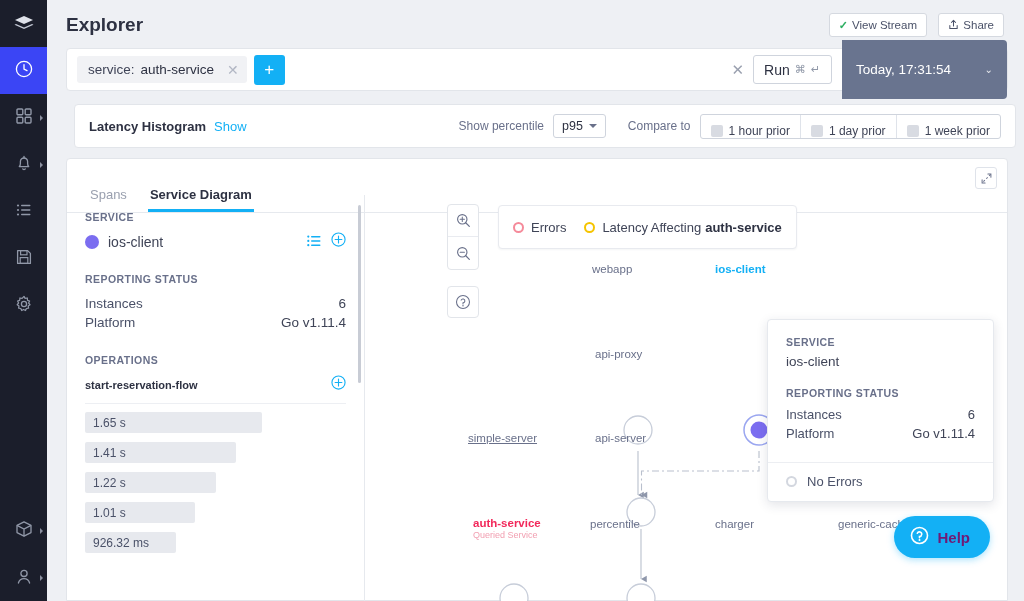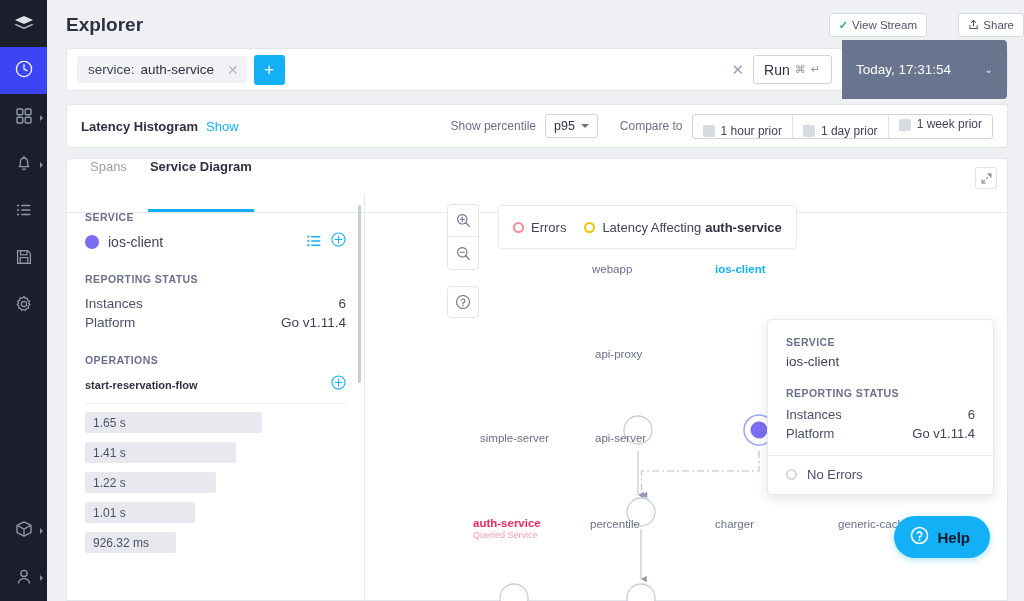--- a/index.html
+++ b/index.html
@@ -42,21 +42,21 @@
     font-size: 19px; font-weight: bold; color: #2d3142;
   }
   .hdr-btn {
     position: absolute; top: 13px; height: 24px;
     border: 1px solid #d5d9e0; border-radius: 3px; background: #fff;
     font-size: 11.5px; color: #4a5168;
     display: flex; align-items: center; gap: 4px;
     padding: 0 9px; cursor: pointer;
   }
   #btn-view-stream { right: 97px; }
-  #btn-share { right: 0; }
+  #btn-share { right: 20px; }
   .check-ico { color: #2eaf62; font-size: 11px; font-weight: bold; }
 
   
   #searchbar {
     position: absolute; left: 66px; top: 48px;
     width: 942px; height: 43px;
     background: #fff; border: 1px solid #e2e5ea; border-radius: 4px;
     display: flex; align-items: center;
   }
   #filter-pill {
@@ -92,21 +92,21 @@
   #time-range {
     height: 59px; min-width: 165px; margin-left: 10px;
     background: #69748f; border-radius: 0 4px 4px 0;
     display: flex; align-items: center; justify-content: space-between;
     padding: 0 14px; color: #fff; font-size: 13.5px; cursor: pointer;
   }
   #time-range .tr-caret { font-size: 10px; opacity: .85; margin-left: 16px; }
 
   
   #histostrip {
-    position: absolute; left: 66px; top: 104px;
+    position: absolute; left: 74px; top: 104px;
     width: 942px; height: 44px;
     background: #fff; border: 1px solid #e2e5ea; border-radius: 4px;
     display: flex; align-items: center;
   }
   #histo-title {
     margin-left: 14px; font-size: 13px; font-weight: bold; color: #2d3142;
   }
   #histo-show {
     margin-left: 8px; font-size: 13px; color: #13b0f5; cursor: pointer;
   }
@@ -130,36 +130,36 @@
   #compare-group {
     margin-left: 9px; margin-right: 14px; height: 25px; display: flex;
     border: 1px solid #cfd4dd; border-radius: 3px; overflow: hidden;
     background: #fff;
   }
   .cmp-btn {
     display: flex; align-items: center; gap: 6px;
     padding: 16px 10px; font-size: 12px; color: #3f4457;
     border-right: 1px solid #dfe3ea; cursor: pointer;
   }
-  .cmp-btn:last-child { border-right: none; align-items: flex-end; }
+  .cmp-btn:last-child { border-right: none; }
   .cmp-swatch {
     width: 12px; height: 12px; border-radius: 2px; background: #d8dbe2;
   }
 
   
   #mainpanel {
     position: absolute; left: 66px; top: 158px;
     width: 942px; height: 443px;
     background: #fff; border: 1px solid #e2e5ea;
     border-radius: 4px 4px 0 0;
   }
   #tabs {
     position: absolute; left: 0; top: 0; height: 54px; width: 100%;
     border-bottom: 1px solid #e6e9ee;
-    display: flex; padding-left: 21px;
+    display: flex; align-items: flex-end; padding-left: 21px;
   }
   .tab {
     font-size: 13px; padding: 0 2px 7px 2px; margin-right: 19px;
     color: #9aa0af; cursor: pointer; border-bottom: 3px solid transparent;
   }
   .tab.active { color: #2d3142; font-weight: bold; border-bottom-color: #13b0f5; }
   #expand-btn {
     position: absolute; right: 10px; top: 8px;
     width: 22px; height: 22px;
     border: 1px solid #dfe3ea; border-radius: 3px; background: #fff;
@@ -275,39 +275,39 @@
   }
   #node-tooltip .tt-head {
     font-size: 10.5px; font-weight: bold; color: #69708a;
     letter-spacing: .45px; margin-bottom: 6px;
   }
   #node-tooltip .tt-name {
     font-size: 13.5px; color: #3f4457; margin-bottom: 18px;
   }
   #node-tooltip .kv-row { font-size: 13px; }
   #tt-footer {
-    margin: 12px -18px 0 -18px; padding: 11px 18px 12px 18px;
+    margin: 19px -18px 0 -18px; padding: 11px 18px 12px 18px;
     border-top: 1px solid #eceef2;
     display: flex; align-items: center;
   }
   #tt-footer .noerr-ring {
     width: 11px; height: 11px; border-radius: 50%;
     border: 2px solid #d3d7df; margin-right: 10px;
   }
   #tt-footer .noerr-txt { font-size: 13px; color: #4a5168; }
 
   
   #help-fab {
     position: absolute; right: 18px; bottom: 44px;
     height: 42px; background: #13b0f5; border-radius: 21px;
     display: flex; align-items: center; gap: 8px;
     padding: 0 20px 0 16px; cursor: pointer;
     box-shadow: 0 2px 7px rgba(19,176,245,.35);
   }
-  #help-fab .help-txt { color: #0f172a; font-size: 15px; font-weight: bold; }
+  #help-fab .help-txt { color: #701a75; font-size: 15px; font-weight: bold; }
 </style>
 </head>
 <body>
 
 <div id="app">
 
   <div id="leftnav">
     <div class="nav-logo">
       <svg width="22" height="18" viewBox="0 0 22 18">
         <path d="M11 1 L20 5 L11 9 L2 5 Z" fill="#dfe2ea"></path>
@@ -578,21 +578,21 @@
           <circle cx="271" cy="608" r="14" fill="#fff" stroke="#c7cdd9" stroke-width="1.3"></circle>
           <circle cx="396" cy="608" r="14" fill="#fff" stroke="#c7cdd9" stroke-width="1.3"></circle>
           <circle cx="519" cy="608" r="14" fill="#fff" stroke="#c7cdd9" stroke-width="1.3"></circle>
         </g>
       </svg>
 
       <div id="node-labels">
           <div class="node-label" style="left: 227px; top: 68px;">webapp</div>
           <div class="node-label sel" style="left: 350px; top: 68px;">ios-client</div>
           <div class="node-label" style="left: 230px; top: 153px;">api-proxy</div>
-          <div class="node-label" style="left: 115px; top: 237px;">simple-server</div>
+          <div class="node-label" style="left: 103px; top: 237px; text-decoration: underline;">simple-server</div>
           <div class="node-label" style="left: 230px; top: 237px;">api-server</div>
           <div class="node-label queried" style="left: 108px; top: 322px;">auth-service</div>
           <div class="node-sub" style="left: 108px; top: 335px;">Queried Service</div>
           <div class="node-label" style="left: 225px; top: 323px;">percentile</div>
           <div class="node-label" style="left: 350px; top: 323px;">charger</div>
           <div class="node-label" style="left: 473px; top: 323px;">generic-cache</div>
         </div>
 
       <div id="zoom-group">
         <div class="zoom-btn" id="zoom-in-btn">

